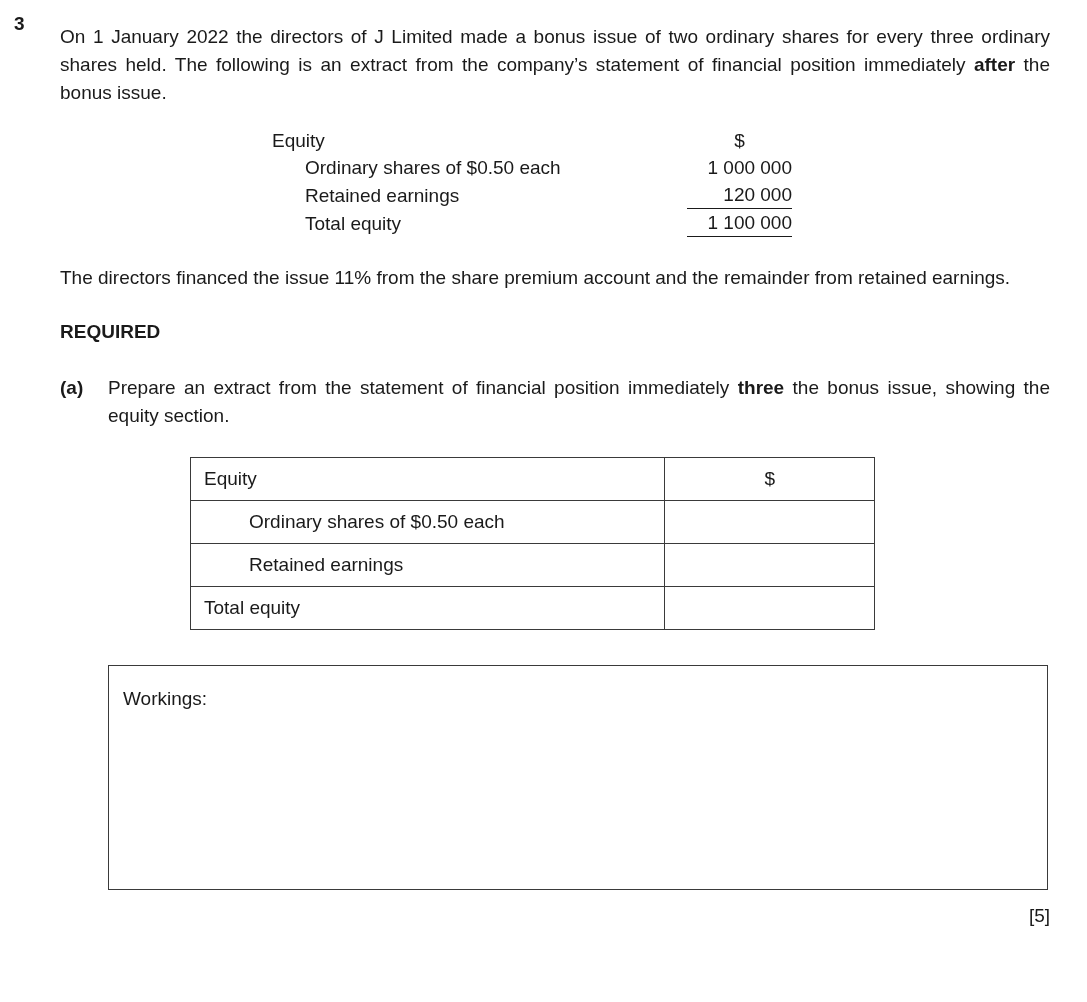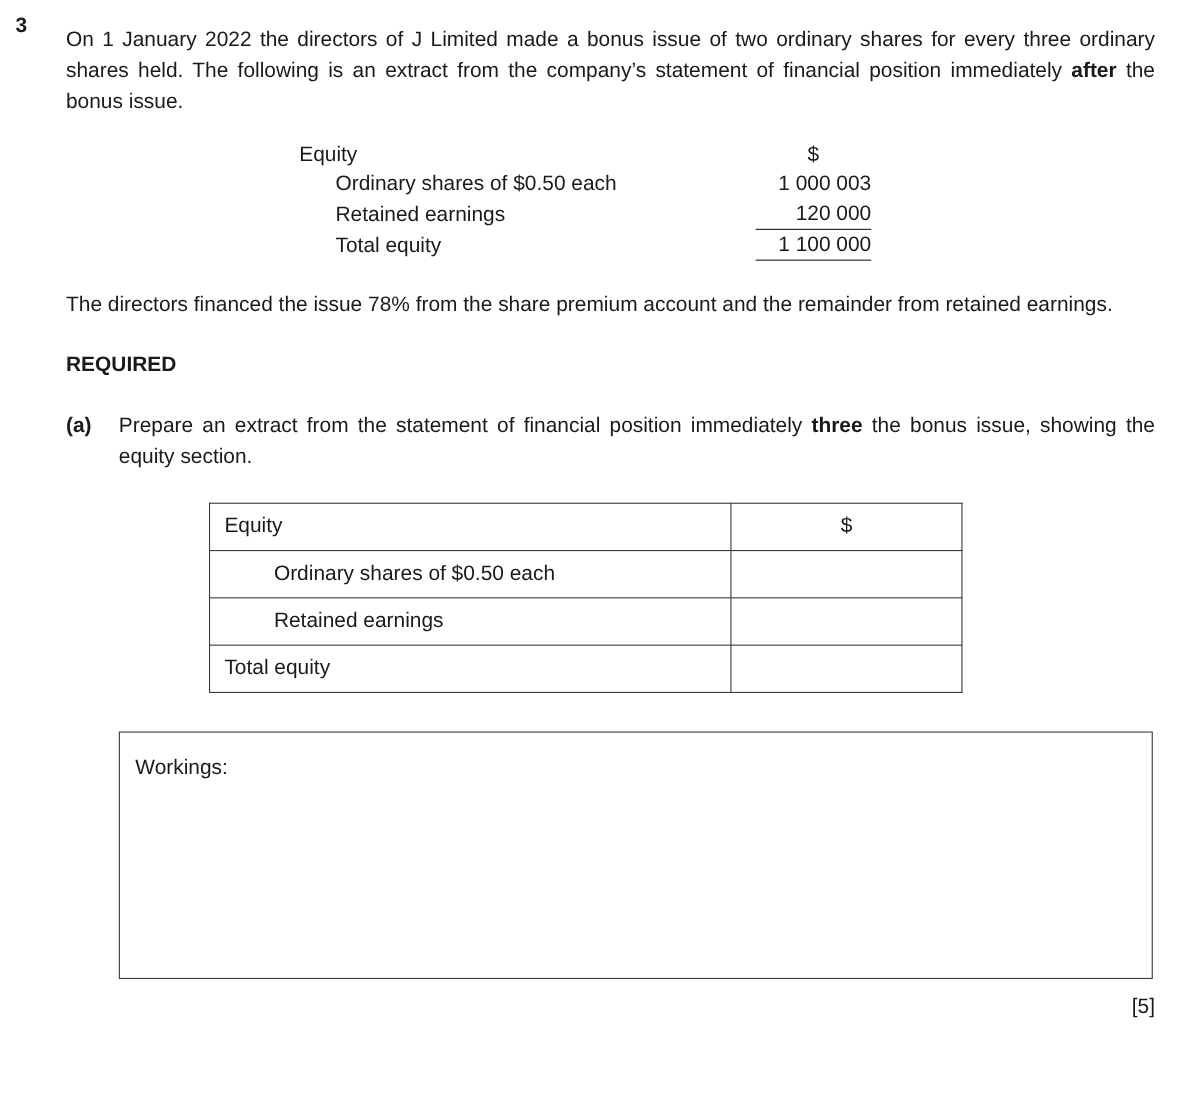--- a/index.html
+++ b/index.html
@@ -59,33 +59,33 @@
 
     <p class="para"><span>On 1 January 2022 the directors of J Limited made a bonus issue of two ordinary shares for every three ordinary shares held. The following is an extract from the company’s statement of financial position immediately </span><b>after</b><span> the bonus issue.</span></p>
 
     <div class="extract">
       <div class="extract-row">
         <div class="extract-label">Equity</div>
         <div class="extract-amount center">$</div>
       </div>
       <div class="extract-row">
         <div class="extract-label indent">Ordinary shares of $0.50 each</div>
-        <div class="extract-amount">1 000 003</div>
+        <div class="extract-amount">1 000 000</div>
       </div>
       <div class="extract-row">
         <div class="extract-label indent">Retained earnings</div>
         <div class="extract-amount rule">120 000</div>
       </div>
       <div class="extract-row">
         <div class="extract-label indent">Total equity</div>
         <div class="extract-amount rule">1 100 000</div>
       </div>
     </div>
 
-    <p class="para para-financing">The directors financed the issue 78% from the share premium account and the remainder from retained earnings.</p>
+    <p class="para para-financing">The directors financed the issue 11% from the share premium account and the remainder from retained earnings.</p>
 
     <div class="required">REQUIRED</div>
 
     <div class="part-a">
       <div class="part-a-label">(a)</div>
       <div class="part-a-text"><span>Prepare an extract from the statement of financial position immediately </span><b>three</b><span> the bonus issue, showing the equity section.</span></div>
     </div>
 
     <table class="answer">
       <tbody>

